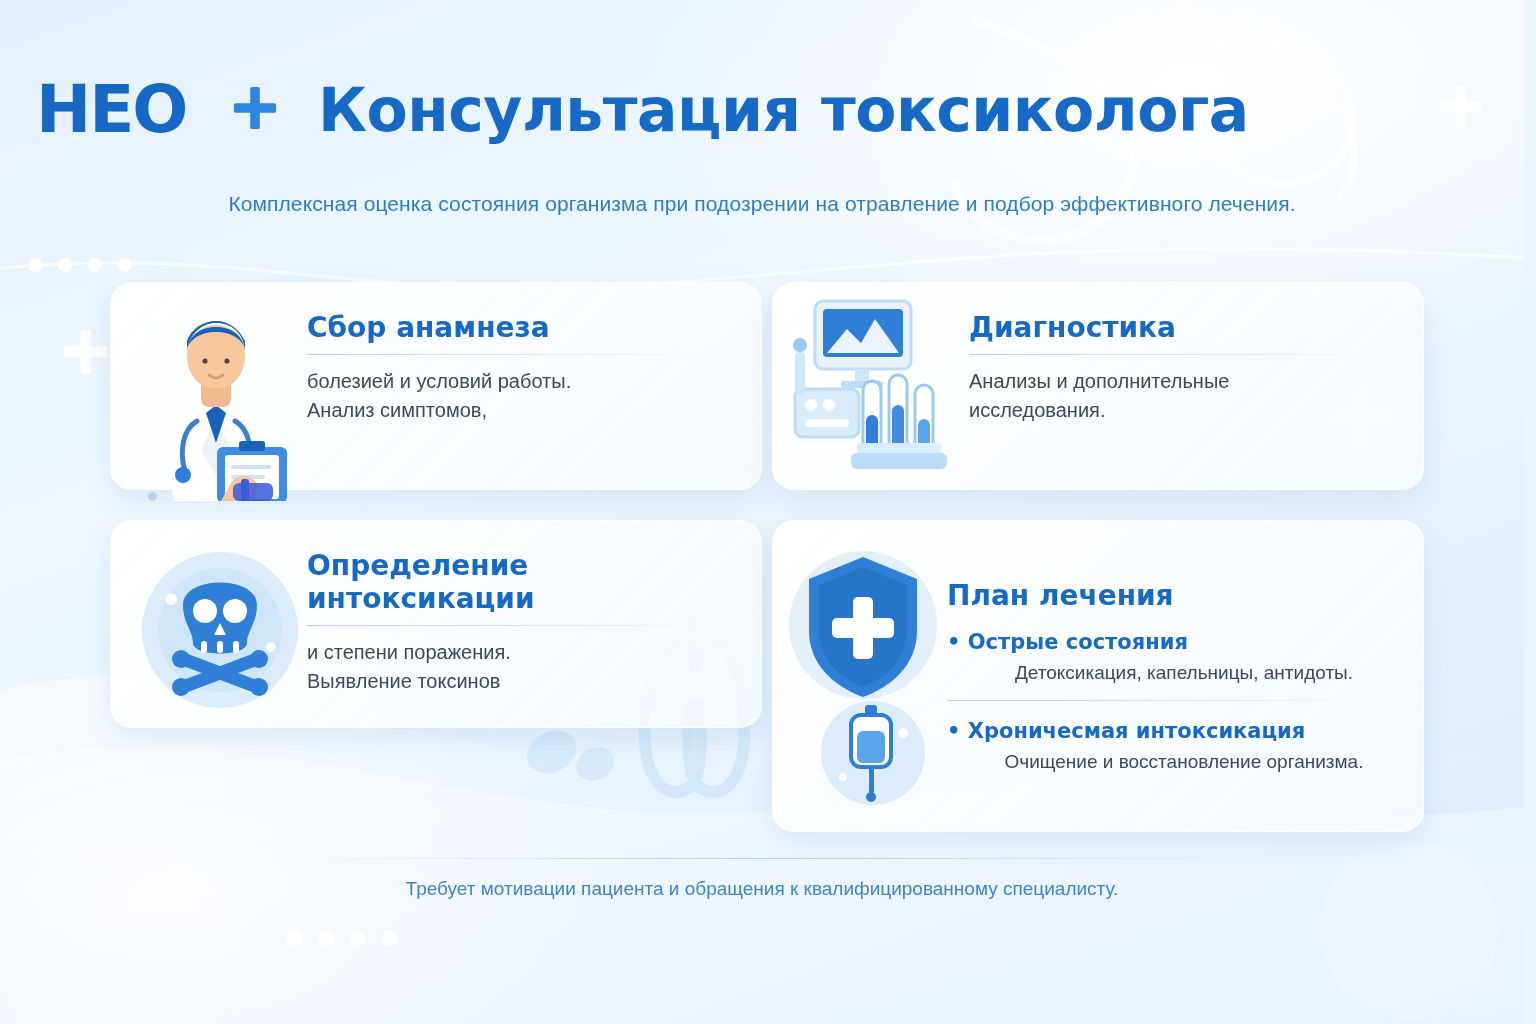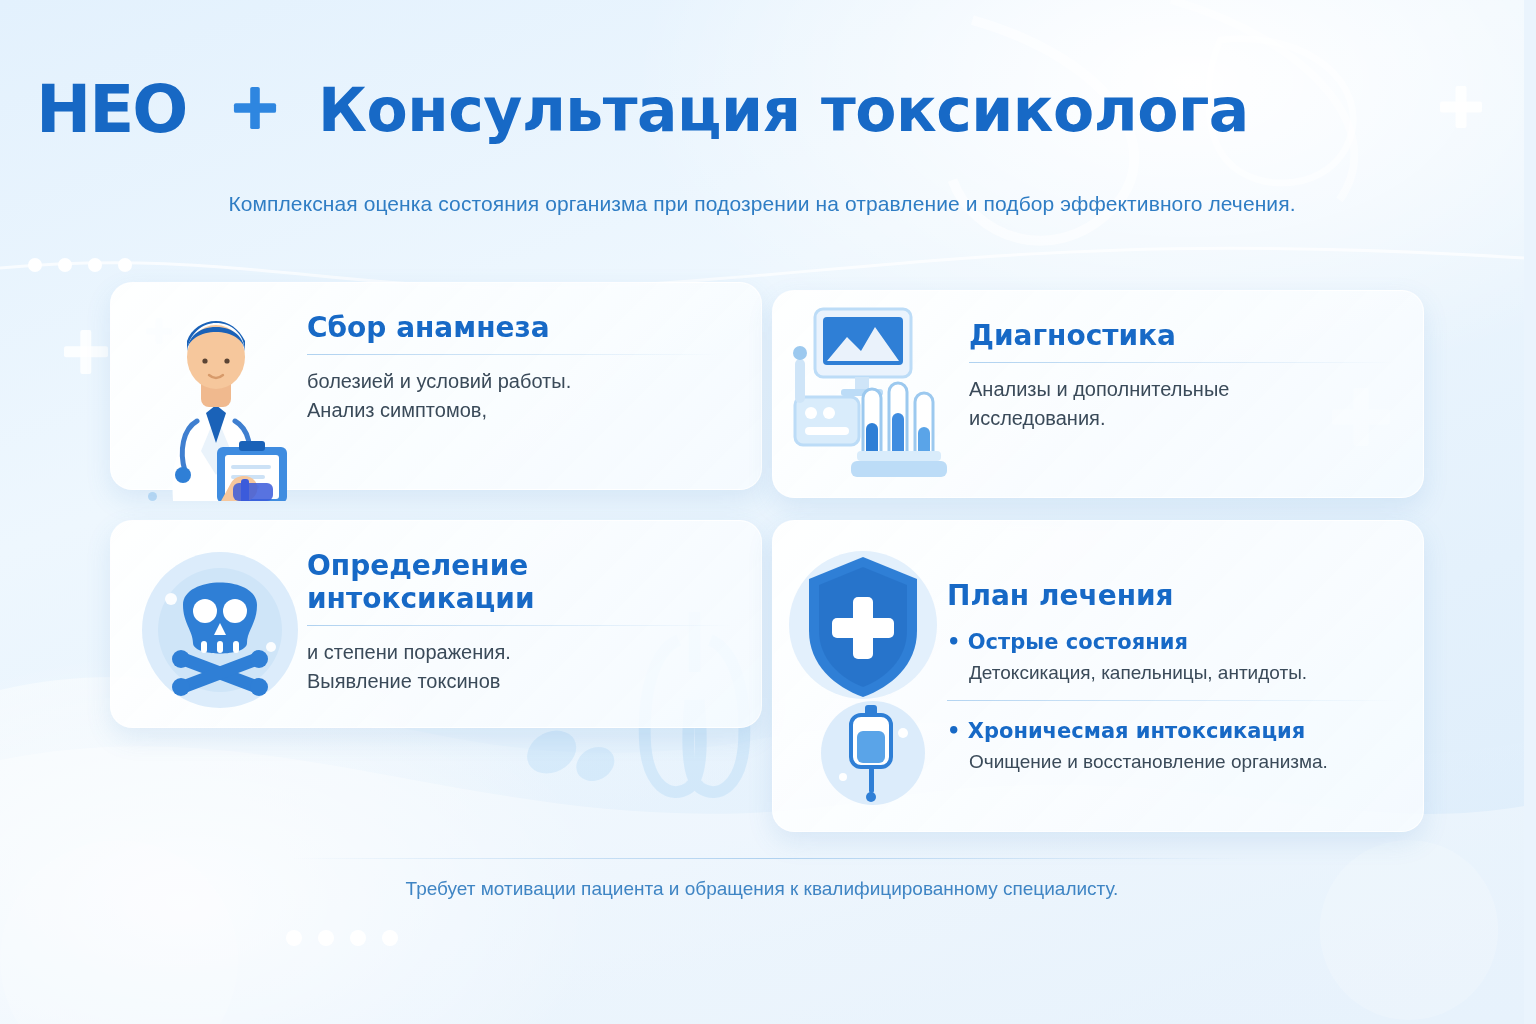--- a/index.html
+++ b/index.html
@@ -98,21 +98,21 @@
 
   
   .card {
     position: absolute;
     border-radius: 22px;
     background: linear-gradient(135deg, rgba(255,255,255,0.95) 0%, rgba(246,251,255,0.88) 100%);
     box-shadow: 0 10px 26px rgba(72,140,200,0.13);
     border: 1px solid rgba(255,255,255,0.9);
   }
   #card-anamnesis { left: 110px; top: 282px; width: 650px; height: 206px; }
-  #card-diagnostics { left: 772px; top: 282px; width: 650px; height: 206px; margin-top: 8px; }
+  #card-diagnostics { left: 772px; top: 282px; width: 650px; height: 206px; }
   #card-intoxication { left: 110px; top: 520px; width: 650px; height: 206px; }
   #card-plan { left: 772px; top: 520px; width: 650px; height: 310px; }
 
   .card-head {
     font-family: "DejaVu Sans", sans-serif;
     font-size: 28px;
     font-weight: 700;
     color: #1769c6;
   }
   .card-body {
@@ -143,20 +143,21 @@
     font-family: "DejaVu Sans", sans-serif;
     font-size: 21px;
     font-weight: 700;
     color: #1769c6;
     margin-bottom: 8px;
   }
   .plan-item-text {
     font-size: 19px;
     color: #3a4a59;
     padding-left: 22px;
+    text-align: center;
   }
   .plan-rule {
     height: 1px;
     background: linear-gradient(90deg, rgba(150,195,235,0.7), rgba(150,195,235,0));
     margin: 16px 0 18px 0;
   }
 
   .footer {
     position: absolute;
     left: 0;

